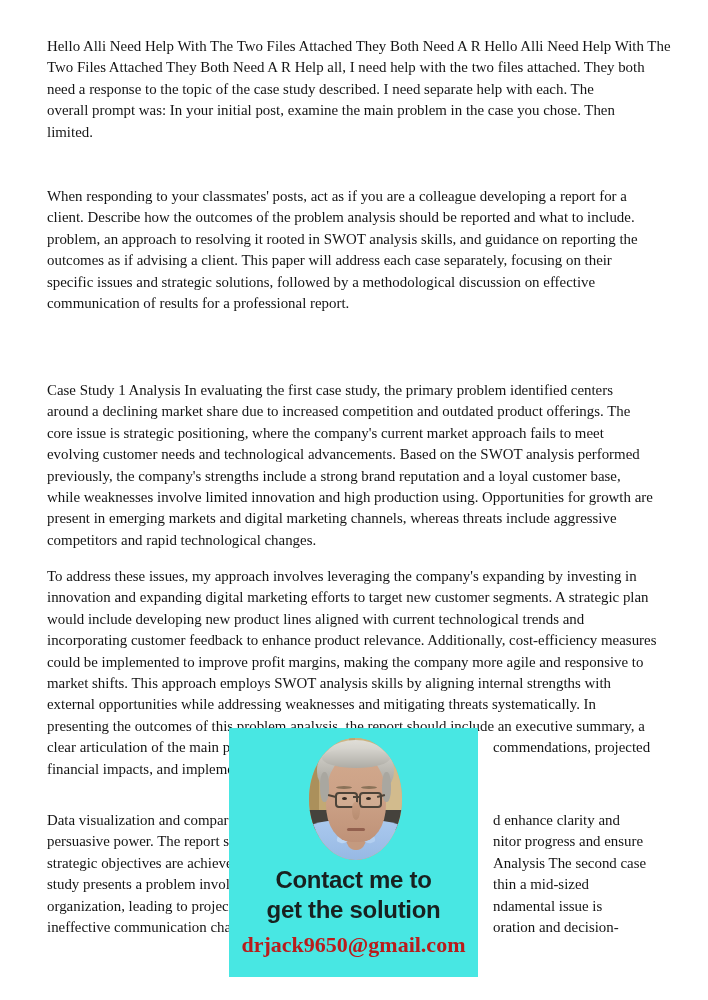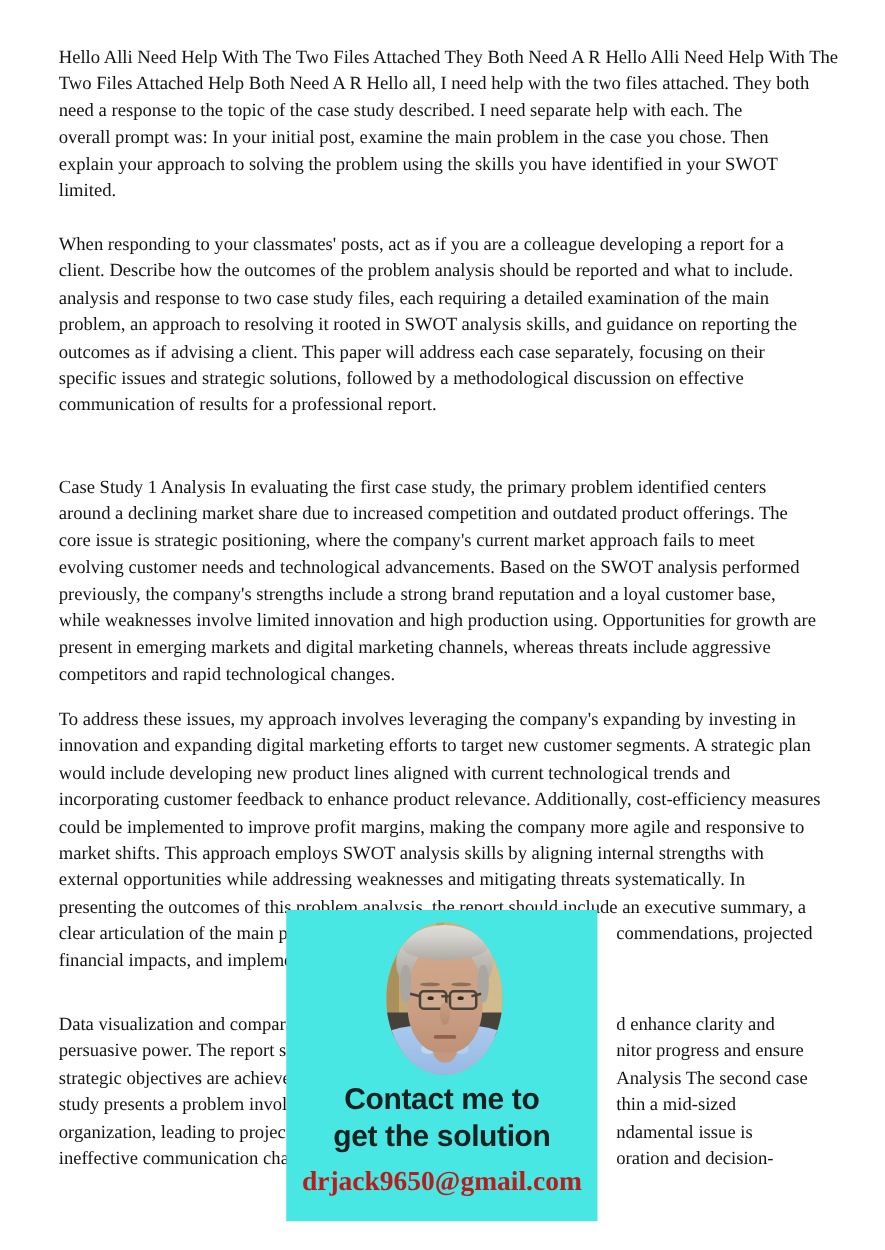--- a/index.html
+++ b/index.html
@@ -84,30 +84,28 @@
   .ph-mouth{left:38px;top:90px;width:18px;height:3px;background:#93604e;border-radius:2px;}
 </style>
 </head>
 <body>
 
 <div class="page">
 
   <div id="doc" class="doc">
       <div class="para" style="top: 36px;">
         <div class="line">Hello Alli Need Help With The Two Files Attached They Both Need A R Hello Alli Need Help With The</div>
-        <div class="line">Two Files Attached Help Both Need A R Hello all, I need help with the two files attached. They both</div>
+        <div class="line">Two Files Attached They Both Need A R Help all, I need help with the two files attached. They both</div>
         <div class="line">need a response to the topic of the case study described. I need separate help with each. The</div>
         <div class="line">overall prompt was: In your initial post, examine the main problem in the case you chose. Then</div>
-        <div class="line">explain your approach to solving the problem using the skills you have identified in your SWOT</div>
         <div class="line">limited.</div>
       </div>
       <div class="para" style="top: 186px;">
         <div class="line">When responding to your classmates' posts, act as if you are a colleague developing a report for a</div>
         <div class="line">client. Describe how the outcomes of the problem analysis should be reported and what to include.</div>
-        <div class="line">analysis and response to two case study files, each requiring a detailed examination of the main</div>
         <div class="line">problem, an approach to resolving it rooted in SWOT analysis skills, and guidance on reporting the</div>
         <div class="line">outcomes as if advising a client. This paper will address each case separately, focusing on their</div>
         <div class="line">specific issues and strategic solutions, followed by a methodological discussion on effective</div>
         <div class="line">communication of results for a professional report.</div>
       </div>
       <div class="para" style="top: 380px;">
         <div class="line">Case Study 1 Analysis In evaluating the first case study, the primary problem identified centers</div>
         <div class="line">around a declining market share due to increased competition and outdated product offerings. The</div>
         <div class="line">core issue is strategic positioning, where the company's current market approach fails to meet</div>
         <div class="line">evolving customer needs and technological advancements. Based on the SWOT analysis performed</div>

